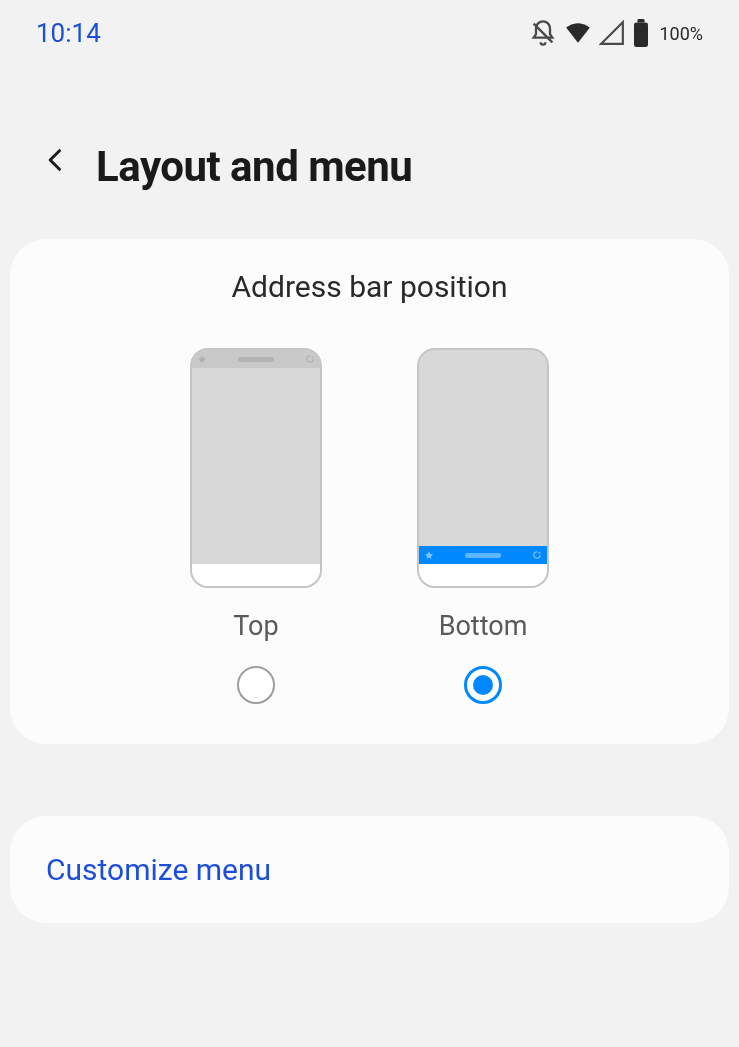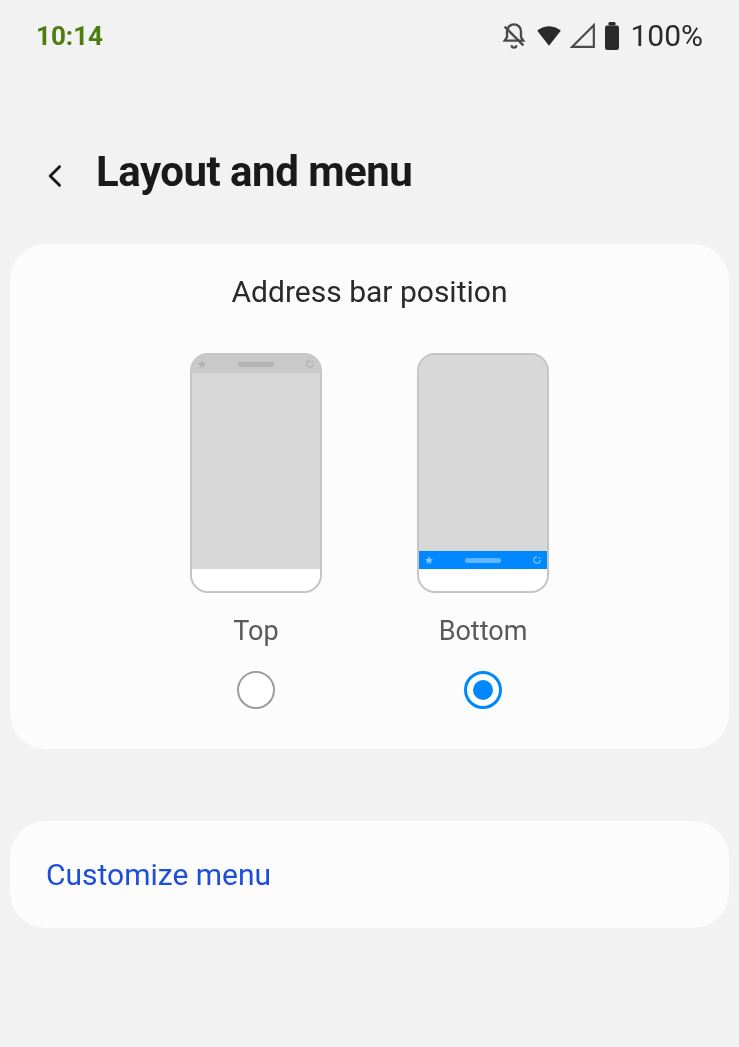--- a/index.html
+++ b/index.html
@@ -11,39 +11,38 @@
       overflow: hidden;
     }
     .status-bar {
       display: flex;
       align-items: center;
       justify-content: space-between;
       padding: 18px 36px 14px 36px;
     }
     .status-time {
       font-size: 26px;
-      color: #4d7c0f;
-      font-weight: 700;
+      color: #1d4ed8;
+      font-weight: 400;
       text-align: right;
     }
     .status-right {
       display: flex;
       align-items: center;
       gap: 8px;
     }
     .status-icons svg { display: block; }
     .battery-pct {
-      font-size: 30px;
+      font-size: 18px;
       color: #2a2a2a;
       font-weight: 400;
       margin-left: 2px;
     }
     .header {
       display: flex;
-      align-items: center;
       gap: 26px;
       padding: 80px 63px 48px 42px;
     }
     .back-icon { width: 28px; height: 28px; }
     .title {
       font-size: 42px;
       font-weight: 700;
       color: #1a1a1a;
       letter-spacing: -0.5px;
     }

